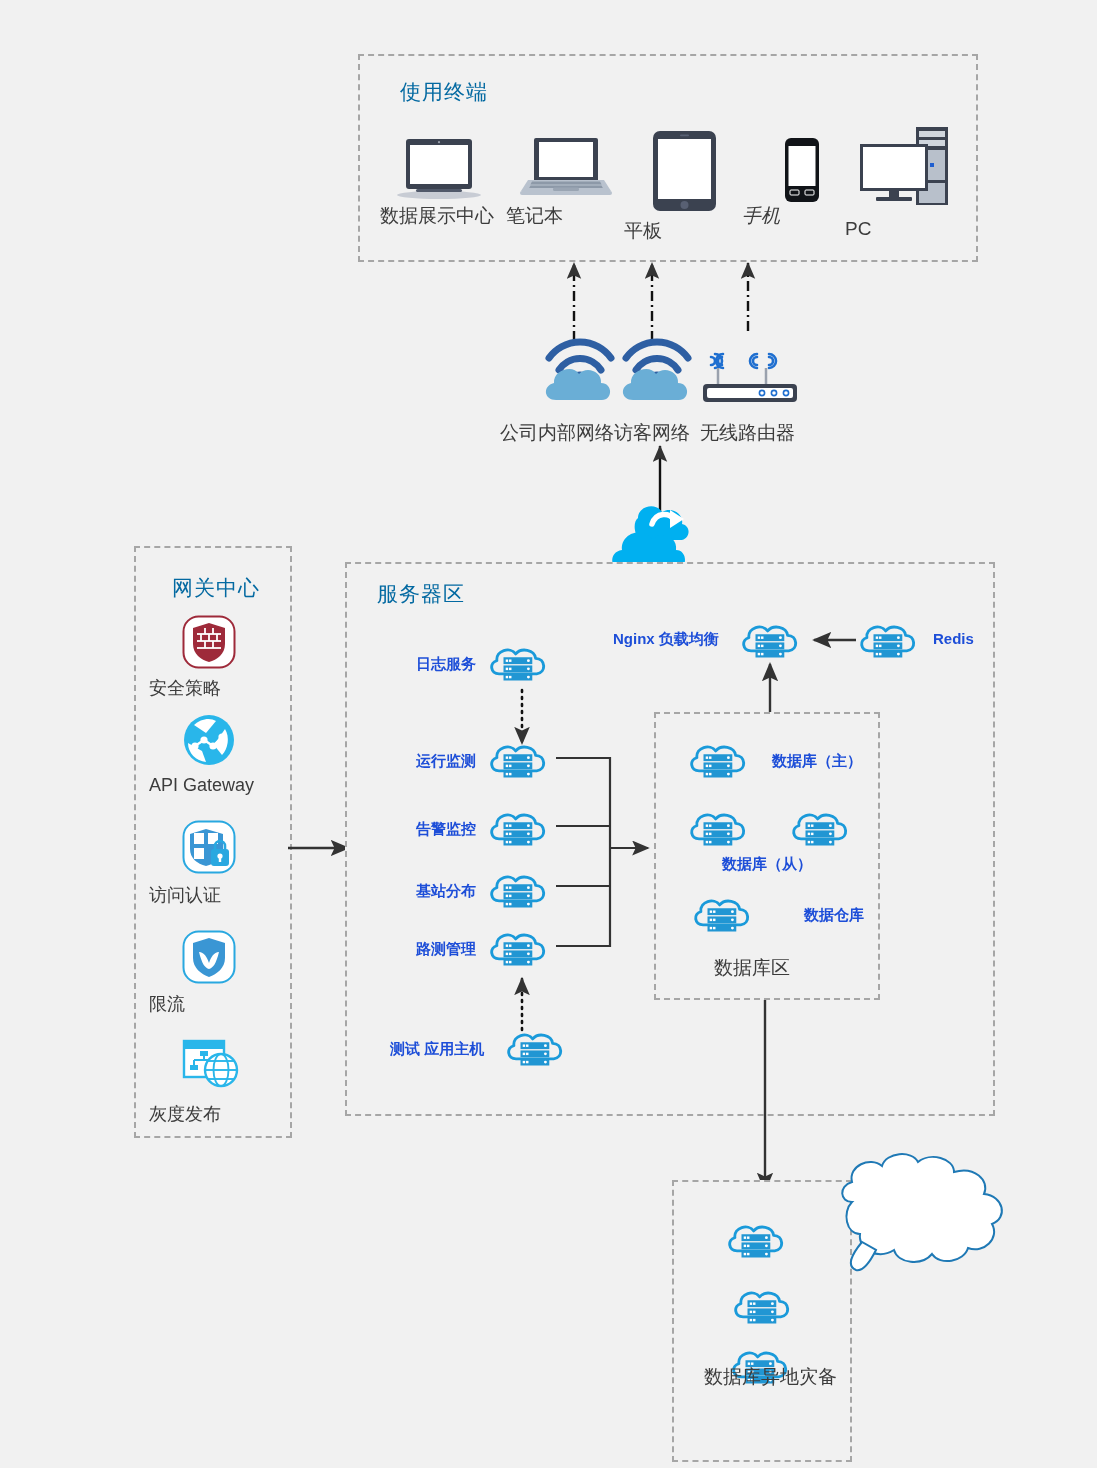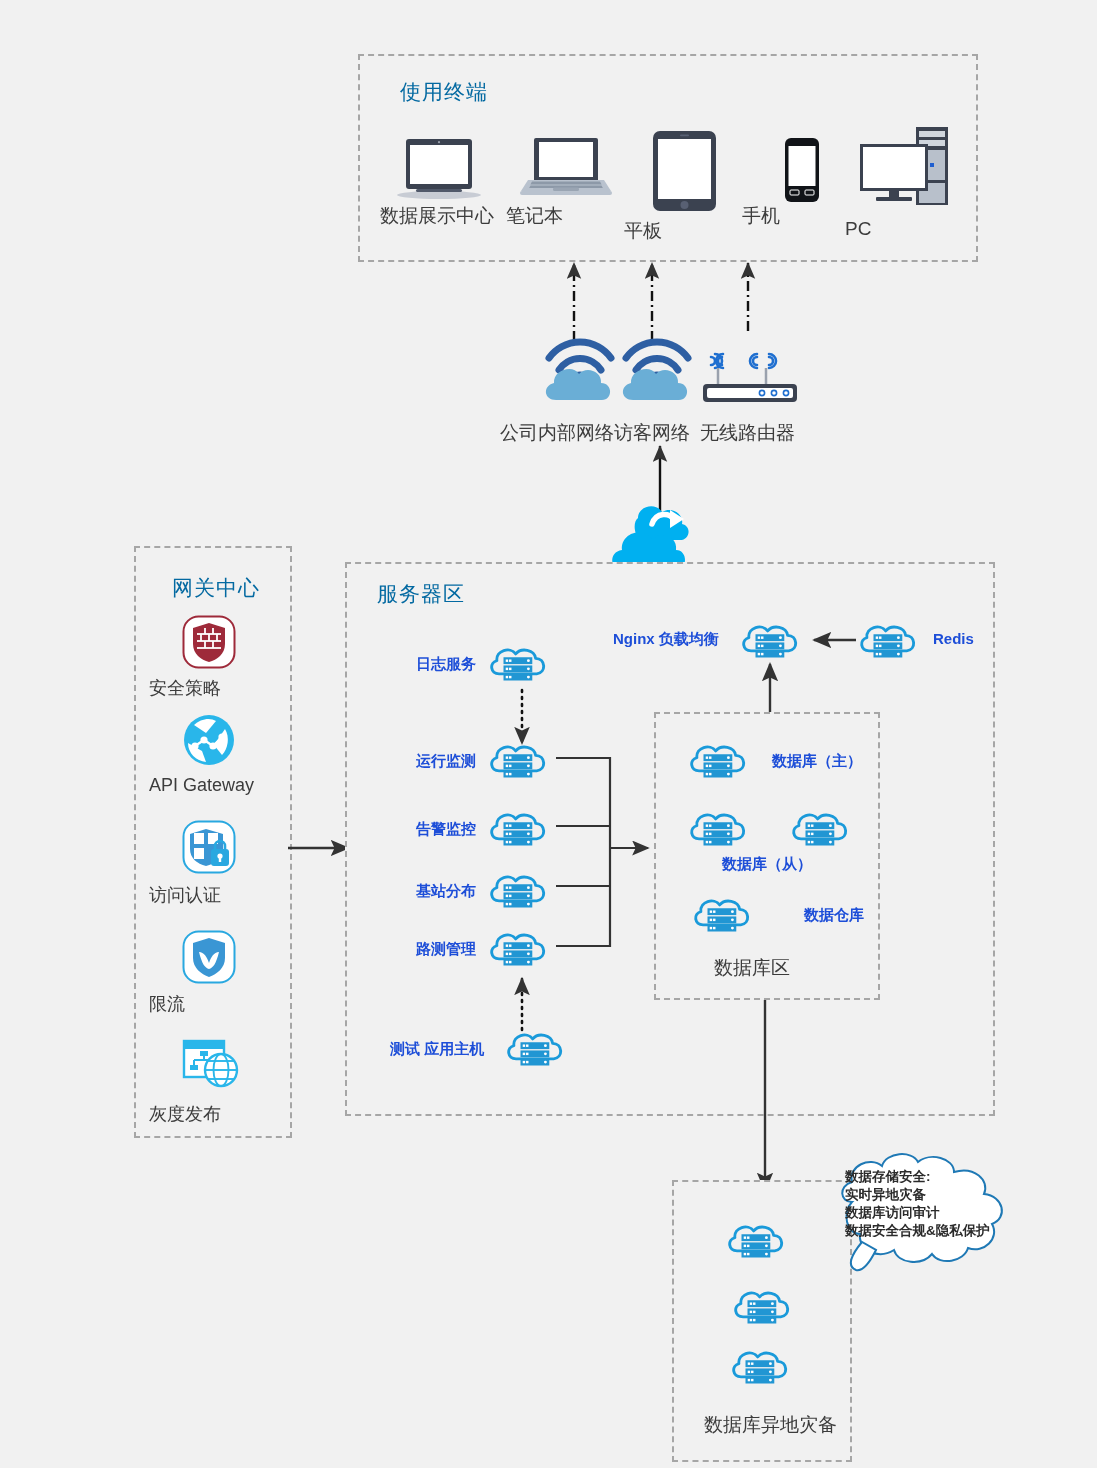--- a/index.html
+++ b/index.html
@@ -125,21 +125,21 @@
   </svg>
   <div class="dev-label" style="left:624px;top:218px;width:120px;">平板</div>
 
   <svg class="abs" style="left:783px;top:137px;" width="38" height="66" viewBox="0 0 38 66">
     <rect x="2" y="1" width="34" height="64" rx="6" fill="#111418"></rect>
     <rect x="5.5" y="9" width="27" height="40" fill="#ffffff"></rect>
     <rect x="7" y="53" width="9" height="5" rx="1" fill="#111418" stroke="#ffffff" stroke-width="1"></rect>
     <rect x="22" y="53" width="9" height="5" rx="1" fill="#111418" stroke="#ffffff" stroke-width="1"></rect>
     <rect x="5.5" y="5" width="27" height="2.4" fill="#111418"></rect>
   </svg>
-  <div class="dev-label" style="left:742px;top:203px;width:120px;">手机</div>
+  <div class="dev-label" style="left:742px;top:203px;width:120px;font-style:italic;">手机</div>
 
   <svg class="abs" style="left:858px;top:126px;" width="92" height="82" viewBox="0 0 92 82">
     <rect x="58" y="1" width="32" height="78" fill="#3b4250"></rect>
     <rect x="61" y="5" width="26" height="6" fill="#cfd5dd"></rect>
     <rect x="61" y="14" width="26" height="6" fill="#cfd5dd"></rect>
     <rect x="61" y="24" width="26" height="30" fill="#b8c0cb"></rect>
     <rect x="61" y="57" width="26" height="20" fill="#b8c0cb"></rect>
     <rect x="72" y="37" width="4" height="4" fill="#1f5fd0"></rect>
     <rect x="2" y="18" width="68" height="47" fill="#3b4250"></rect>
     <rect x="5" y="21" width="62" height="41" fill="#ffffff"></rect>
@@ -398,27 +398,23 @@
   <svg class="abs" style="left:726px;top:1222px;" width="62" height="40" viewBox="0 0 56 36">
       <use href="#cloud-server"></use>
     </svg>
   <svg class="abs" style="left:732px;top:1288px;" width="62" height="40" viewBox="0 0 56 36">
       <use href="#cloud-server"></use>
     </svg>
   <svg class="abs" style="left:730px;top:1348px;" width="62" height="40" viewBox="0 0 56 36">
       <use href="#cloud-server"></use>
     </svg>
 
-  <div class="zone-foot" style="left:704px;top:1412px;">数据库异地灾备</div>
+  <div class="zone-foot" style="left:704px;top:1364px;">数据库异地灾备</div>
 
   <svg class="abs" style="left:812px;top:1150px;" width="210" height="135" viewBox="0 0 210 135">
     <path d="M40,52 C28,52 26,36 40,32 C36,16 58,6 70,16 C74,2 100,0 106,12
              C118,2 142,8 142,22 C162,16 178,30 172,44 C192,46 196,68 180,74
              C188,88 172,104 156,98 C152,112 128,116 120,104
              C110,116 86,114 82,100 C66,110 46,100 48,84 C34,84 30,62 40,52 Z" fill="#ffffff" stroke="#1f79b5" stroke-width="2"></path>
     <path d="M50,92 C40,104 34,116 44,120 C52,122 60,108 64,100 Z" fill="#ffffff" stroke="#1f79b5" stroke-width="2"></path>
   </svg>
-  <div class="callout-text" style="left:845px;top:1168px;">数据存储安全:
-实时异地灾备
-数据库访问审计
-数据安全合规&amp;隐私保护</div>
 
 </div>
 
 </body></html>

